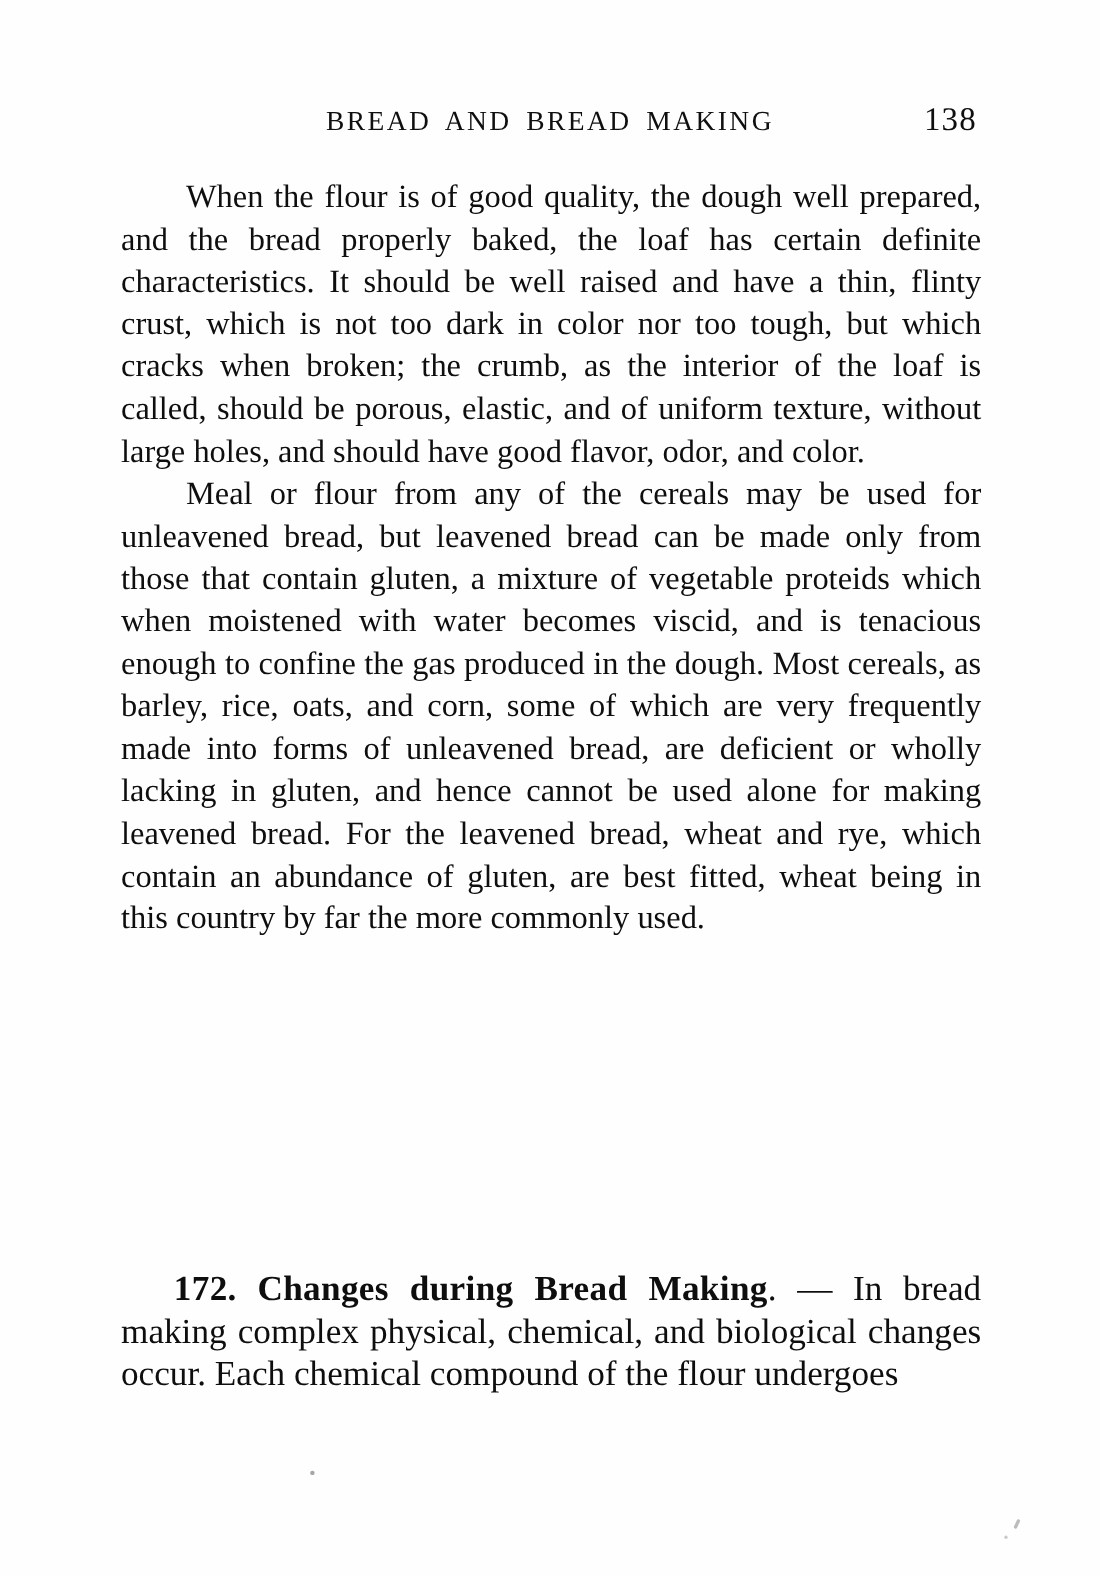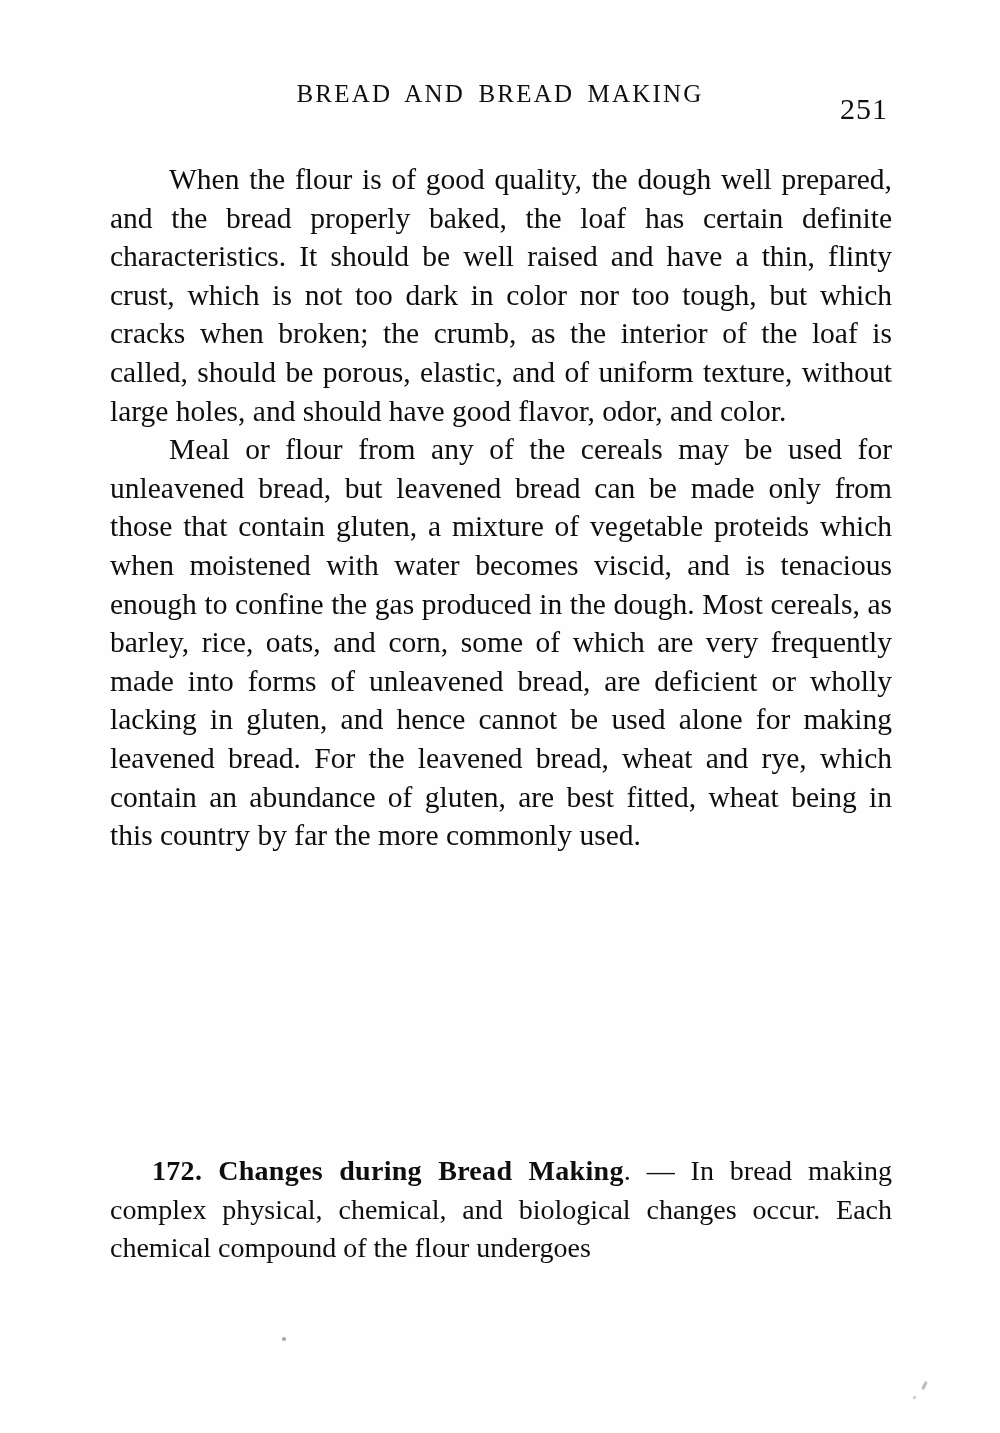--- a/index.html
+++ b/index.html
@@ -18,21 +18,21 @@
   .page {
     position: absolute;
     left: 0; top: 0;
     width: 1000px;
     height: 1433px;
     background: #fefefe;
   }
   .running-head {
     position: absolute;
     left: 110px;
-    top: 80px;
+    top: 97px;
     width: 780px;
     display: flex;
     align-items: baseline;
     justify-content: center;
   }
   .head-title {
     font-size: 25px;
     letter-spacing: 2.2px;
     word-spacing: 5px;
     color: #100f0f;
@@ -61,21 +61,21 @@
     text-indent: 2.0em;
   }
   .body-text p.noindent {
     text-indent: 0;
   }
   .sec-block {
     position: absolute;
     left: 110px;
     top: 1152px;
     width: 782px;
-    font-size: 28px;
+    font-size: 32px;
     line-height: 38.6px;
     text-align: justify;
     color: #0f0e0e;
   }
   .sec-block p {
     margin: 0;
     text-indent: 1.5em;
   }
   .sec-num, .sec-title {
     font-weight: bold;
@@ -92,21 +92,21 @@
   .speck.s4 { left: 622px; top: 366px; width: 3px; height: 3px; opacity: .55; }
 </style>
 </head>
 <body>
 
 <div class="page">
 
   <div class="running-head">
     <span class="head-title">BREAD AND BREAD MAKING</span>
   </div>
-  <div class="folio" style="left:840px;right:auto;">251</div>
+  <div class="folio" style="left:840px;right:auto;">138</div>
 
   <div class="body-text">
     <p>When the flour is of good quality, the dough well prepared, and the bread properly baked, the loaf has certain definite characteristics. It should be well raised and have a thin, flinty crust, which is not too dark in color nor too tough, but which cracks when broken; the crumb, as the interior of the loaf is called, should be porous, elastic, and of uniform texture, without large holes, and should have good flavor, odor, and color.</p>
     <p>Meal or flour from any of the cereals may be used for unleavened bread, but leavened bread can be made only from those that contain gluten, a mixture of vegetable proteids which when moistened with water becomes viscid, and is tenacious enough to confine the gas produced in the dough. Most cereals, as barley, rice, oats, and corn, some of which are very frequently made into forms of unleavened bread, are deficient or wholly lacking in gluten, and hence cannot be used alone for making leavened bread. For the leavened bread, wheat and rye, which contain an abundance of gluten, are best fitted, wheat being in this country by far the more commonly used.</p>
   </div>
 
   <div class="sec-block">
     <p><span class="sec-num">172.</span> <span class="sec-title">Changes during Bread Making</span><span>. — </span><span>In bread making complex physical, chemical, and biological changes occur. Each chemical compound of the flour undergoes</span></p>
   </div>
 

